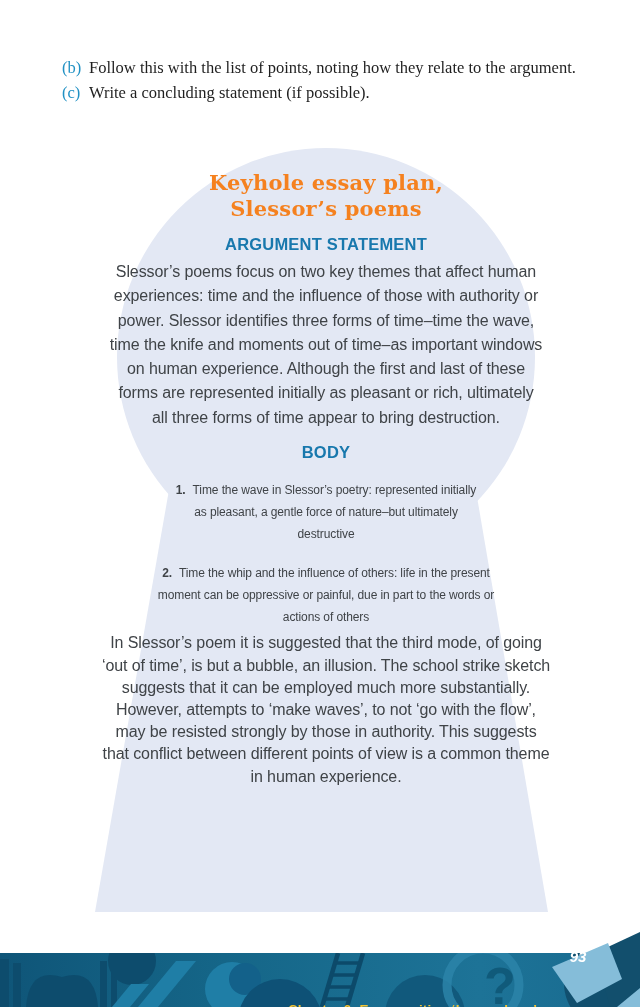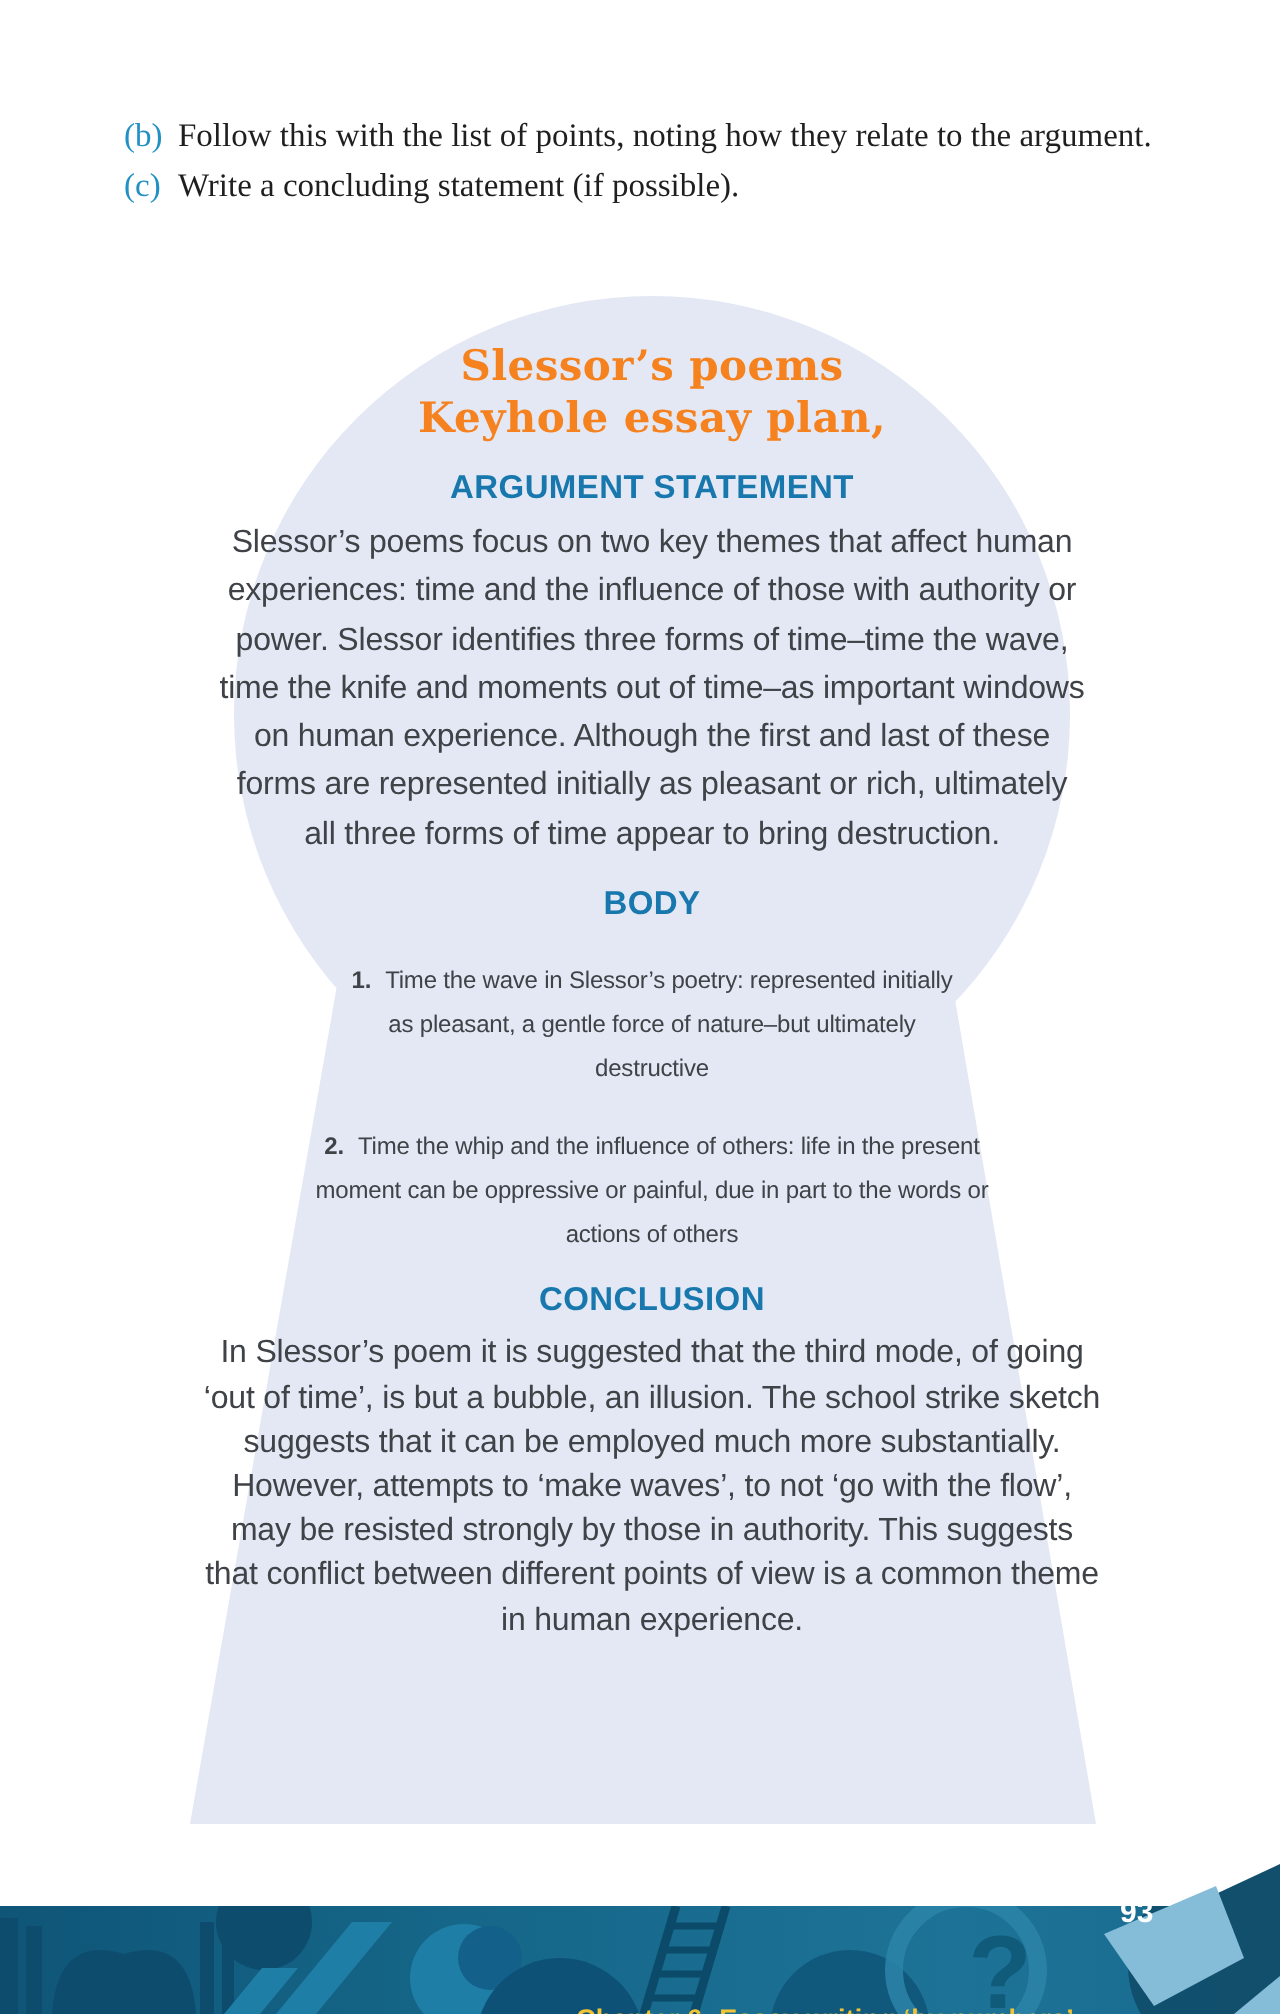--- a/index.html
+++ b/index.html
@@ -30,22 +30,22 @@
   .kh-item.w2{width:340px;}
   .kh-item.w3{width:340px;}
 
   
   .footer{position:absolute;left:0;top:953px;width:640px;height:54px;
           background:linear-gradient(90deg,#0f5578,#156688 35%,#1d7397 75%,#186a8f);}
   .footer-deco{position:absolute;left:0;top:0;}
   .chapter{position:absolute;top:1002px;right:103px;color:#f2c335;font-weight:bold;
            font-size:13.5px;letter-spacing:0.1px;white-space:nowrap;z-index:3;}
   .page-tab-svg{position:absolute;left:0;top:930px;z-index:4;}
-  .page-num{position:absolute;left:560px;top:948px;width:36px;text-align:left;
-            color:#ffffff;font-weight:bold;font-size:15px;z-index:5;}
+  .page-num{position:absolute;left:560px;top:948px;width:36px;text-align:center;
+            color:#ffffff;font-weight:bold;font-size:15px;z-index:5;font-style:italic;}
 </style>
 </head>
 <body>
 
 <div class="page">
 
   <div class="intro">
     <div class="intro-row">
       <span class="intro-lbl">(b)</span>
       <span>Follow this with the list of points, noting how they relate to the argument.</span>
@@ -56,37 +56,36 @@
     </div>
   </div>
 
   <svg class="keyhole-svg" width="640" height="1007" viewBox="0 0 640 1007" aria-hidden="true">
     <circle cx="326" cy="357" r="209" fill="#e3e8f4"></circle>
     <polygon points="176,450 469,450 548,912 95,912" fill="#e3e8f4"></polygon>
   </svg>
 
   <div class="kh">
     <div class="kh-title">
+      <span style="display:block">Keyhole essay plan,</span>
       <span style="display:block">Slessor’s poems</span>
-      <span style="display:block">Keyhole essay plan,</span>
     </div>
 
     <div class="kh-h">ARGUMENT STATEMENT</div>
     <p class="kh-para arg">Slessor’s poems focus on two key themes that affect human experiences: time and the influence of those with authority or power. Slessor identifies three forms of time–time the wave, time the knife and moments out of time–as important windows on human experience. Although the first and last of these forms are represented initially as pleasant or rich, ultimately all three forms of time appear to bring destruction.</p>
 
     <div class="kh-h">BODY</div>
 
     <div class="kh-item w1">
       <span class="num">1.</span><span>Time the wave in Slessor’s poetry: represented initially as pleasant, a gentle force of nature–but ultimately destructive</span>
     </div>
     <div class="kh-item w2">
       <span class="num">2.</span><span>Time the whip and the influence of others: life in the present moment can be oppressive or painful, due in part to the words or actions of others</span>
     </div>
 
-    <div class="kh-h">CONCLUSION</div>
     <p class="kh-para conc">In Slessor’s poem it is suggested that the third mode, of going ‘out of time’, is but a bubble, an illusion. The school strike sketch suggests that it can be employed much more substantially. However, attempts to ‘make waves’, to not ‘go with the flow’, may be resisted strongly by those in authority. This suggests that conflict between different points of view is a common theme in human experience.</p>
   </div>
 
   <div class="footer">
     <svg class="footer-deco" width="640" height="54" viewBox="0 0 54 54" preserveAspectRatio="none" style="width:640px;height:54px" aria-hidden="true">
     </svg>
     <svg class="footer-deco" width="640" height="54" viewBox="0 0 640 54" aria-hidden="true">
 
       <g fill="#0d4c6d">
         <rect x="0" y="6" width="9" height="48"></rect>

